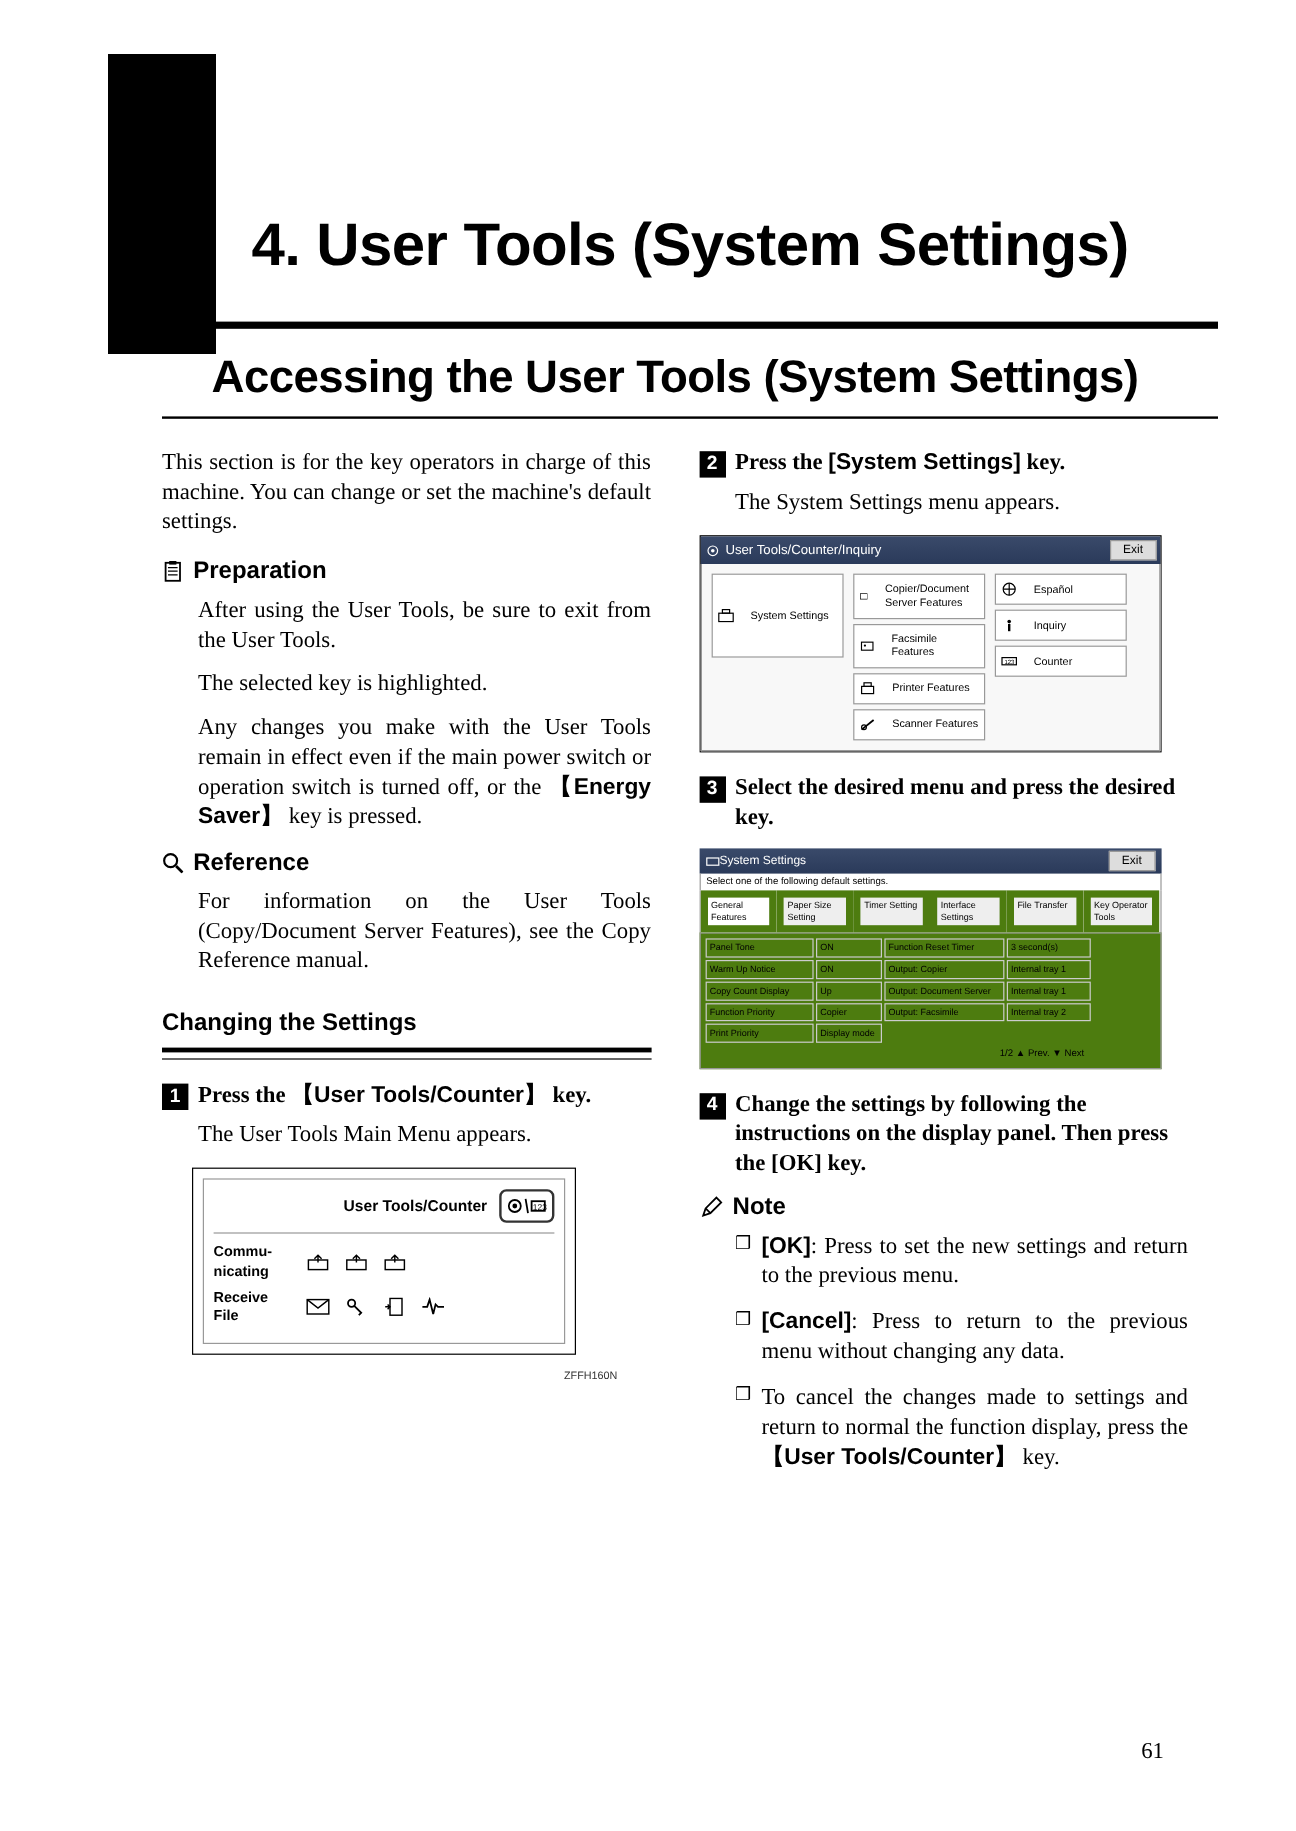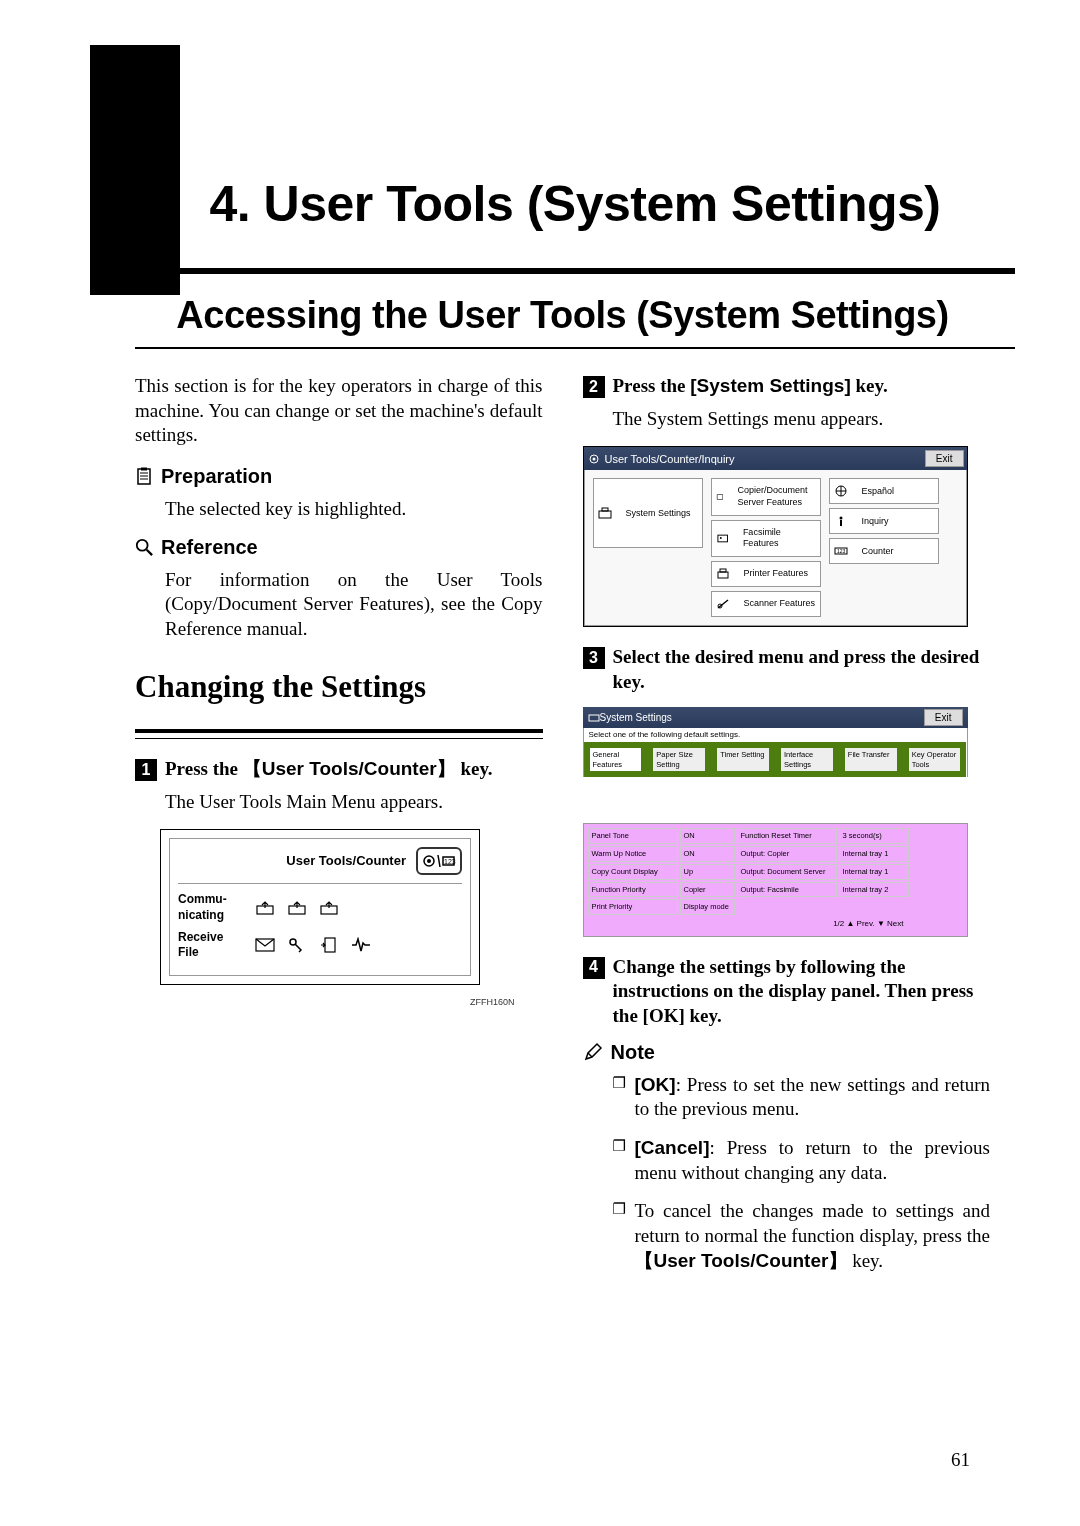--- a/index.html
+++ b/index.html
@@ -9,21 +9,21 @@
 .chapter-title { font-family: Arial, Helvetica, sans-serif; font-weight: bold; font-size: 50px; text-align: center; padding-top: 130px; padding-left: 70px; letter-spacing: -0.5px; }
 .section-rule-thick { border-top: 6px solid #000; margin: 35px 0 0 45px; width: 880px; }
 .section-title { font-family: Arial, Helvetica, sans-serif; font-weight: bold; font-size: 38px; text-align: center; padding-top: 20px; padding-left: 45px; letter-spacing: -0.5px; }
 .section-rule-thin { border-top: 2px solid #000; margin: 10px 0 0 45px; width: 880px; }
 .columns { display: flex; gap: 40px; margin-top: 25px; margin-left: 45px; }
 .col { width: 420px; font-size: 19px; line-height: 1.3; }
 .col p { margin-bottom: 15px; text-align: justify; }
 .prep-head, .ref-head, .note-head { font-family: Arial, Helvetica, sans-serif; font-weight: bold; font-size: 20px; margin: 10px 0 8px 0; display: flex; align-items: center; gap: 8px; }
 .indent { margin-left: 30px; }
 .indent p { margin-bottom: 12px; }
-.subsection-title { font-family: Liberation Serif, serif; font-weight: bold; font-size: 31px; margin-top: 25px; margin-bottom: 22px; }
+.subsection-title { font-family: Liberation Sans, sans-serif; font-weight: bold; font-size: 20px; margin-top: 25px; margin-bottom: 8px; }
 .underline-thick { border-bottom: 4px solid #000; width: 100%; margin-bottom: 5px; }
 .underline-thin { border-bottom: 1px solid #000; width: 100%; margin-bottom: 18px; }
 .step { display: flex; gap: 8px; margin-bottom: 8px; align-items: flex-start; }
 .step-num { width: 22px; height: 22px; background: #000; color: #fff; display: inline-flex; align-items: center; justify-content: center; font-family: Arial, Helvetica, sans-serif; font-weight: bold; font-size: 16px; flex-shrink: 0; margin-top: 2px; }
 .step-text { font-weight: bold; font-size: 19px; }
 .sans-bold { font-family: Arial, Helvetica, sans-serif; font-weight: bold; }
 .bracket { font-family: Arial, Helvetica, sans-serif; font-weight: bold; }
 .panel-img { border: 1px solid #000; margin: 12px 0 12px 25px; padding: 8px; font-family: Arial, Helvetica, sans-serif; font-size: 11px; }
 .panel-1 { width: 320px; }
 .panel-1 .inner { border: 1px solid #999; padding: 8px; }
@@ -42,21 +42,21 @@
 .sys-btn { border: 1px solid #999; background: #fff; padding: 6px 4px; display: flex; align-items: center; gap: 14px; font-size: 9px; width: 110px; }
 .sys-col { display: flex; flex-direction: column; gap: 4px; }
 .sys-icon { width: 14px; height: 12px; }
 .panel-3 { width: 385px; font-size: 8px; margin-left: 0; border: none; padding: 0;}
 .panel-3 .tbar { background: linear-gradient(#3a4a6a, #2a3a5a); color: #fff; padding: 2px 5px; display: flex; align-items: center; font-size: 10px; }
 .panel-3 .tbar .exit { margin-left: auto; padding: 1px 10px; }
 .panel-3 .hint { padding: 2px 5px; font-size: 8px; border-left: 1px solid #999; border-right: 1px solid #999;}
 .tabs3 { display: flex; border-left: 1px solid #999; border-right: 1px solid #999;}
 .tab3 { border: 6px solid #4d7c0f; padding: 2px 3px; font-size: 7.5px; flex: 1; text-align: left; background: #eee;}
 .tab3.active { background: #fff; }
-.settings-grid { display: grid; grid-template-columns: 90px 55px 100px 70px; gap: 2px; padding: 4px; border: 1px solid #999; font-size: 7.5px; background: #f0abfc; margin-top: 46px;}
+.settings-grid { display: grid; grid-template-columns: 90px 55px 100px 70px; gap: 2px; padding: 4px; border: 1px solid #999; font-size: 7.5px; background: #4d7c0f;}
 .sg-cell { border: 1px solid #ccc; padding: 2px 3px; }
 .sg-nav { grid-column: 1 / -1; text-align: right; padding: 2px 5px; font-size: 8px;}
 .note-list { margin-left: 30px; }
 .note-list li { list-style: none; position: relative; padding-left: 22px; margin-bottom: 14px; text-align: justify; }
 .note-list li::before { content: "❒"; position: absolute; left: 0; top: 1px; font-size: 15px; }
 .page-num { position: absolute; bottom: 55px; right: 110px; font-size: 19px; }
 .icon-box { width: 18px; height: 18px; }
 .pencil-ico { width: 20px; height: 20px; }
 </style>
 </head>
@@ -80,21 +80,25 @@
         <svg class="icon-box" viewBox="0 0 18 18">
             <rect x="3" y="2" width="12" height="15" fill="none" stroke="#000" stroke-width="1.5"></rect>
             <rect x="6" y="0.5" width="6" height="3" fill="#000"></rect>
             <line x1="5" y1="6" x2="13" y2="6" stroke="#000"></line>
             <line x1="5" y1="9" x2="13" y2="9" stroke="#000"></line>
             <line x1="5" y1="12" x2="13" y2="12" stroke="#000"></line>
           </svg>
         <span>Preparation</span>
       </div>
       <div class="indent">
+        <p>After using the User Tools, be sure to exit from the User Tools.</p>
         <p>The selected key is highlighted.</p>
+        <p>
+          <span>Any changes you make with the User Tools remain in effect even if the main power switch or operation switch is turned off, or the </span><span class="bracket">【</span><span class="sans-bold">Energy Saver</span><span class="bracket">】</span><span> key is pressed.</span>
+        </p>
       </div>
 
       <div class="ref-head">
         <svg class="icon-box" viewBox="0 0 20 20">
             <circle cx="8" cy="8" r="6" fill="none" stroke="#000" stroke-width="2"></circle>
             <line x1="13" y1="13" x2="19" y2="19" stroke="#000" stroke-width="2.5"></line>
           </svg>
         <span>Reference</span>
       </div>
       <div class="indent">

